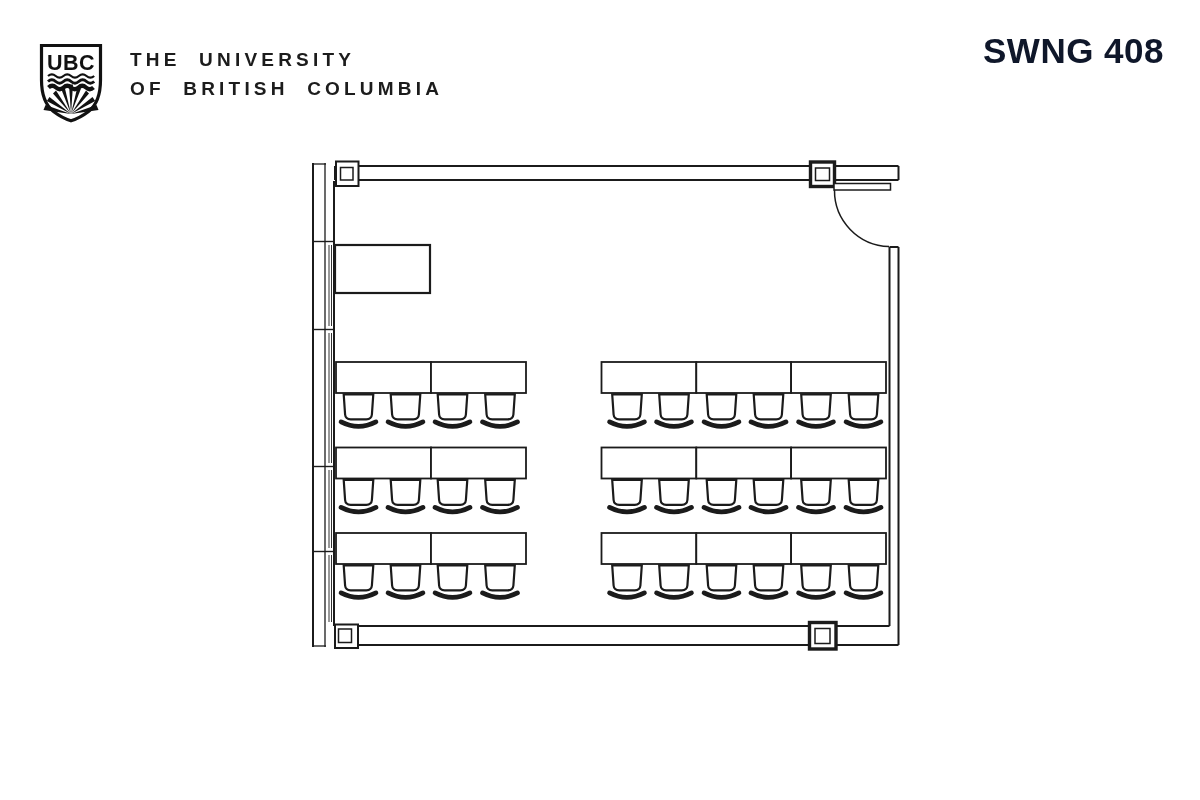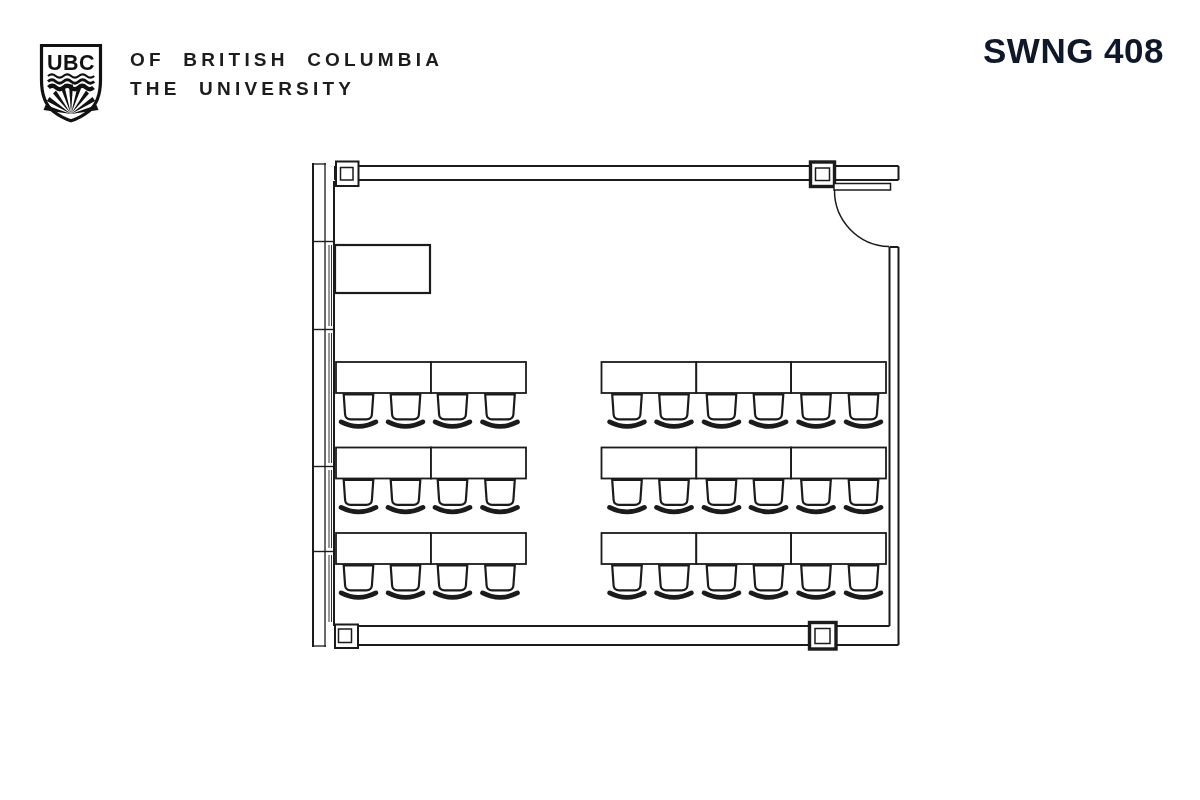--- a/index.html
+++ b/index.html
@@ -48,22 +48,22 @@
     <path d="M33 72 L23 46.5 L26.5 44.5 Z"></path>
     <path d="M33 72 L31 42.5 L35 42.5 Z"></path>
     <path d="M33 72 L39.5 44.5 L43 46.5 Z"></path>
     <path d="M33 72 L48 48.5 L51 51.5 Z"></path>
     <path d="M33 72 L54.5 55 L57.2 59 Z"></path>
     <path d="M33 72 L58.5 63 L60.5 68 Z"></path>
   </g>
 </svg>
 
 <div class="lockup">
+  <div>THE UNIVERSITY</div>
   <div>OF BRITISH COLUMBIA</div>
-  <div>THE UNIVERSITY</div>
 </div>
 
 <div class="room-code">SWNG 408</div>
 
 <svg class="plan" width="620" height="520" viewBox="300 150 620 520">
 
   <defs>
     <g id="chair-shape">
       <path d="M 4.2 0.9 L 33.8 0.9 L 32.4 21 Q 32 25.8 26.8 25.8 L 11.2 25.8 Q 6 25.8 5.6 21 Z" fill="#ffffff" stroke="#1b1b1b" stroke-width="2.2"></path>
       <path d="M 1.6 28.4 Q 19 37.4 36.4 28.4" fill="none" stroke="#1b1b1b" stroke-width="4.8" stroke-linecap="round"></path>

